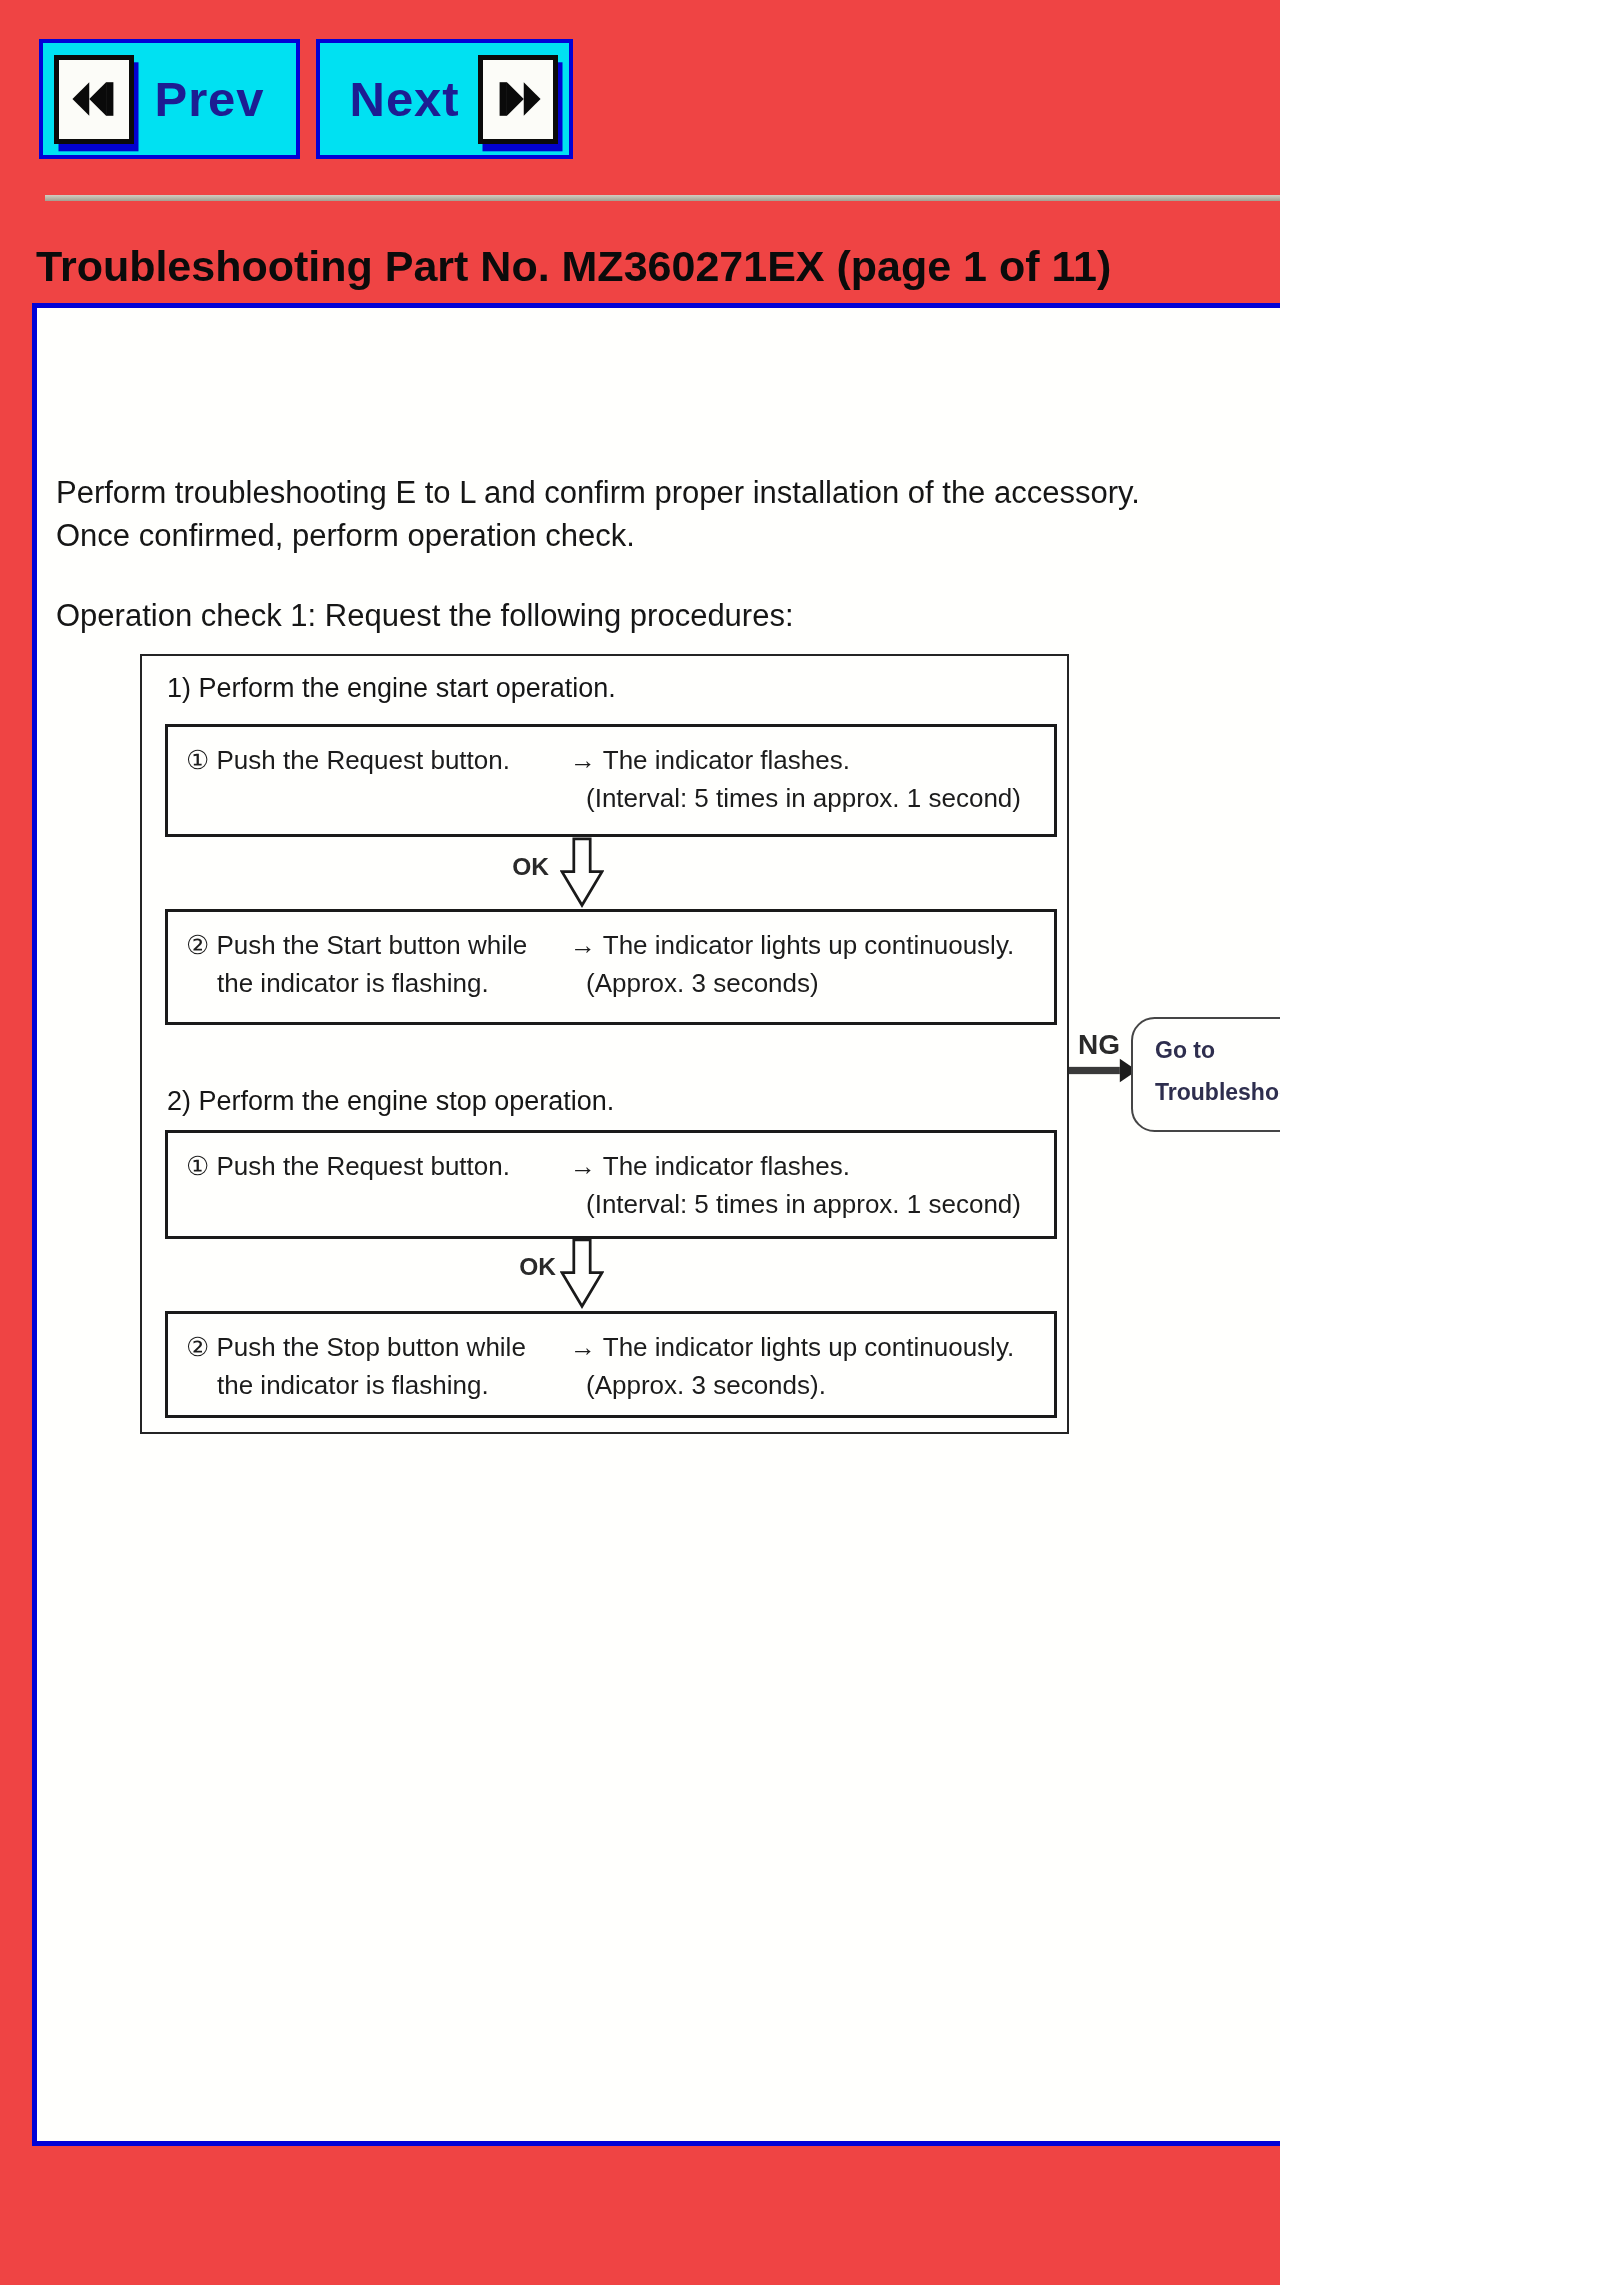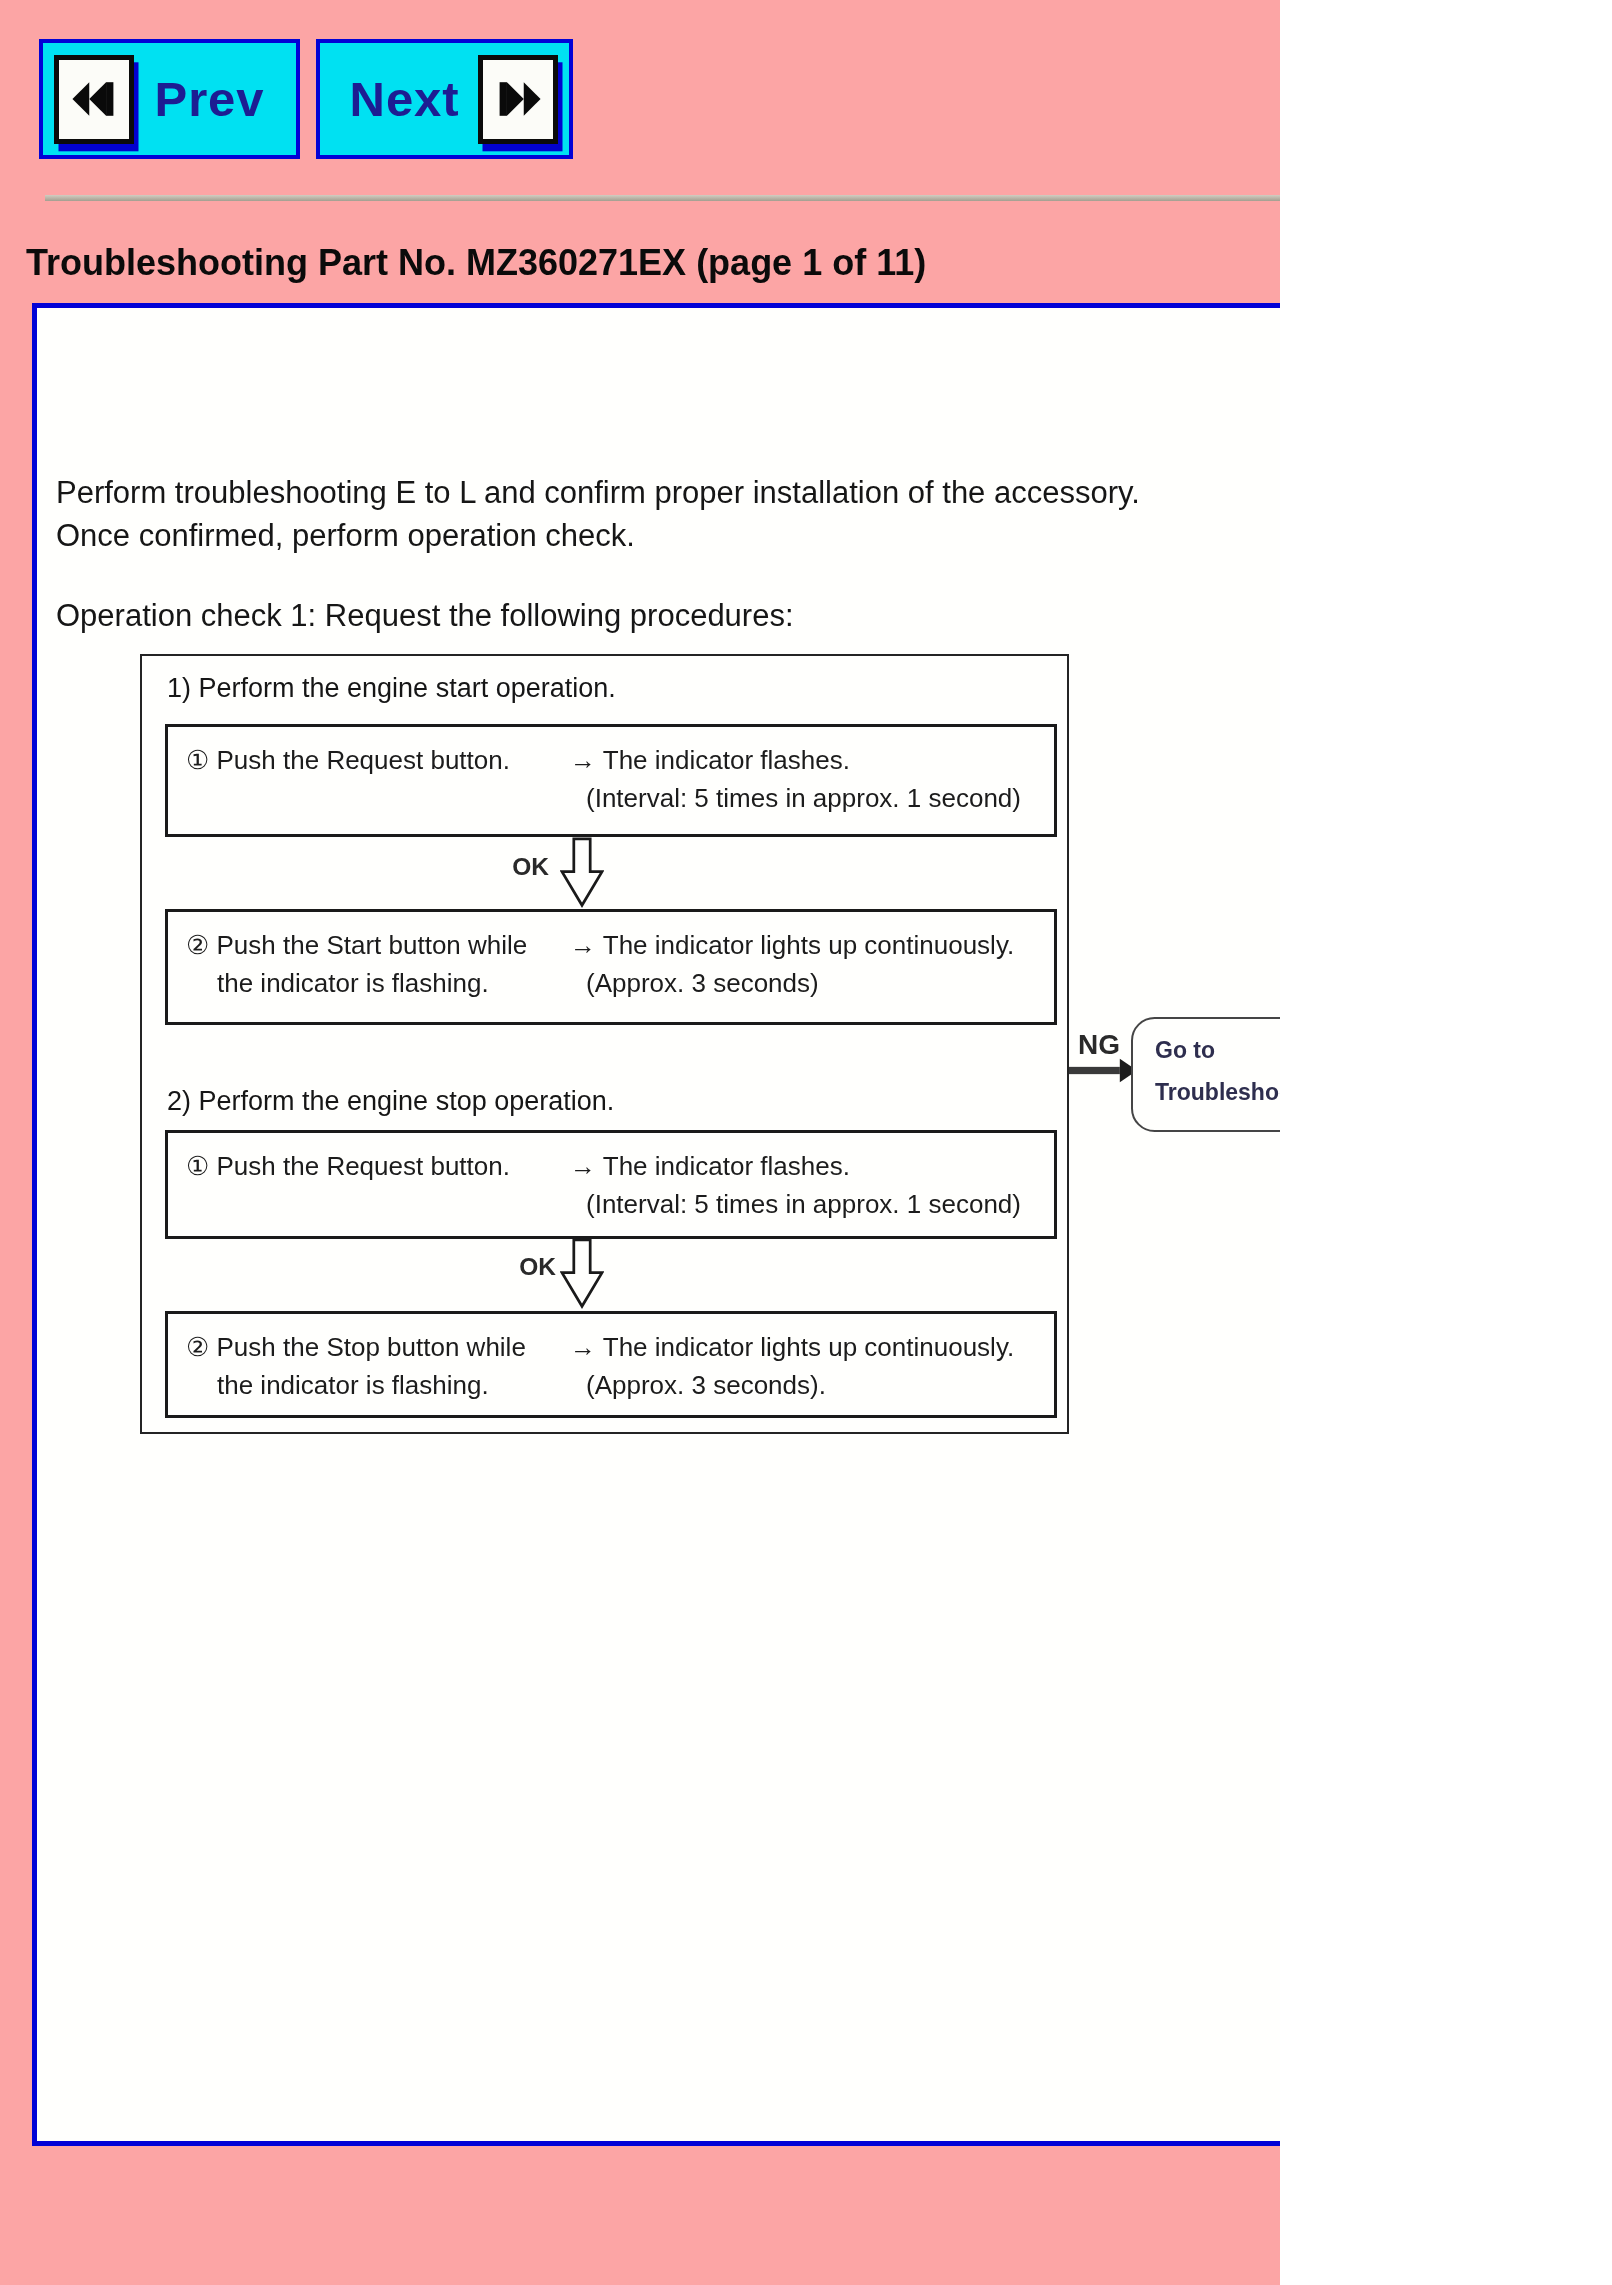--- a/index.html
+++ b/index.html
@@ -8,21 +8,21 @@
     --nav-text:#1d1d92;
     --divider:#ada796;
     --flow-border:#1a1a1a;
     --goto-text:#2e2e4e;
     --body-text:#161616;
   }
   html,body{margin:0;padding:0;background:#ffffff;}
   .page{
     position:relative;
     width:1280px;height:2286px;
-    background:#fca5a5;
+    background:#ef4444;
     font-family:"Liberation Sans", sans-serif;
     color:var(--body-text);
     overflow:hidden;
   }
   
   .nav-btn{
     position:absolute;top:39px;height:120px;
     background:var(--button-cyan);
     border:4.5px solid var(--accent-blue);
     box-sizing:border-box;
@@ -48,22 +48,22 @@
   }
   #prev-btn{left:39px;width:261px;}
   #next-btn{left:316px;width:257px;}
   
   .top-divider{
     position:absolute;left:45px;right:0;top:195px;height:6.4px;
     background:linear-gradient(#d2cdc1,#a49e90);
   }
   
   .doc-title{
-    position:absolute;left:26px;
-    font-size:36px;font-weight:bold;color:#0b0b0b;
+    position:absolute;left:36px;
+    font-size:43px;font-weight:bold;color:#0b0b0b;
     letter-spacing:0px;white-space:nowrap;
   }
   #title-page1{top:242px;}
   #title-page2{top:2202px;}
   
   .content-box{
     position:absolute;left:32px;top:303px;
     width:1506px;height:1843px;
     border:5.5px solid var(--accent-blue);
     box-sizing:border-box;

